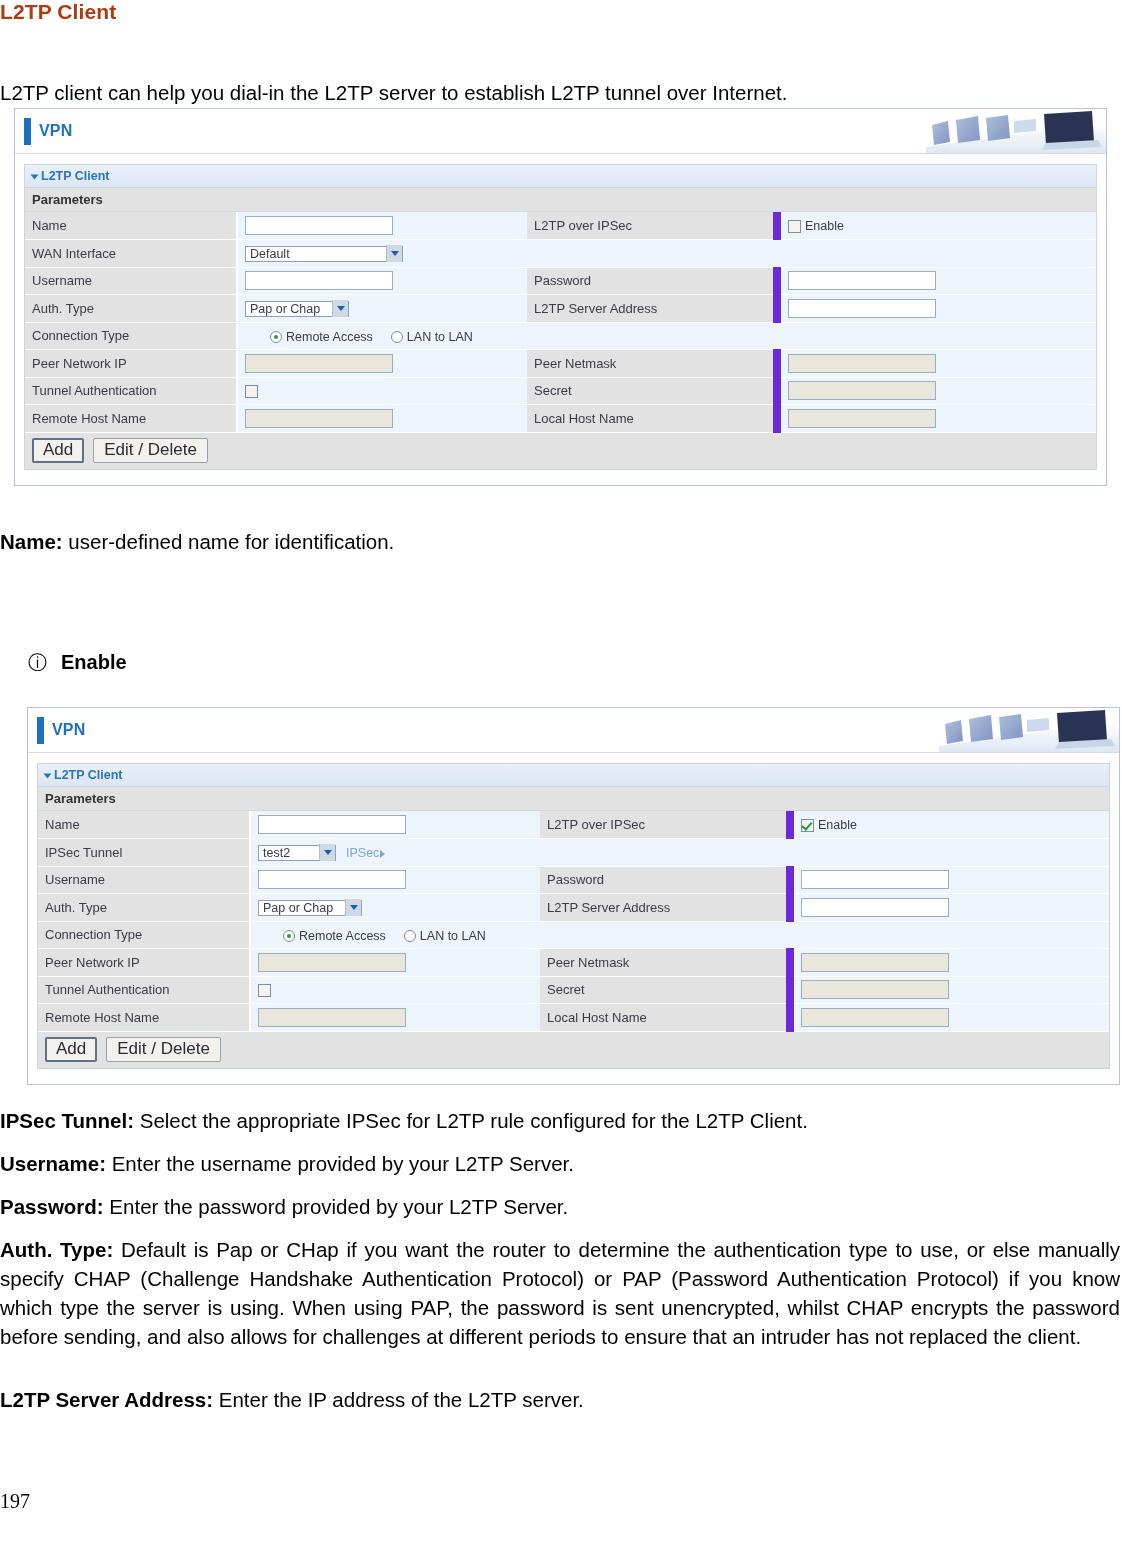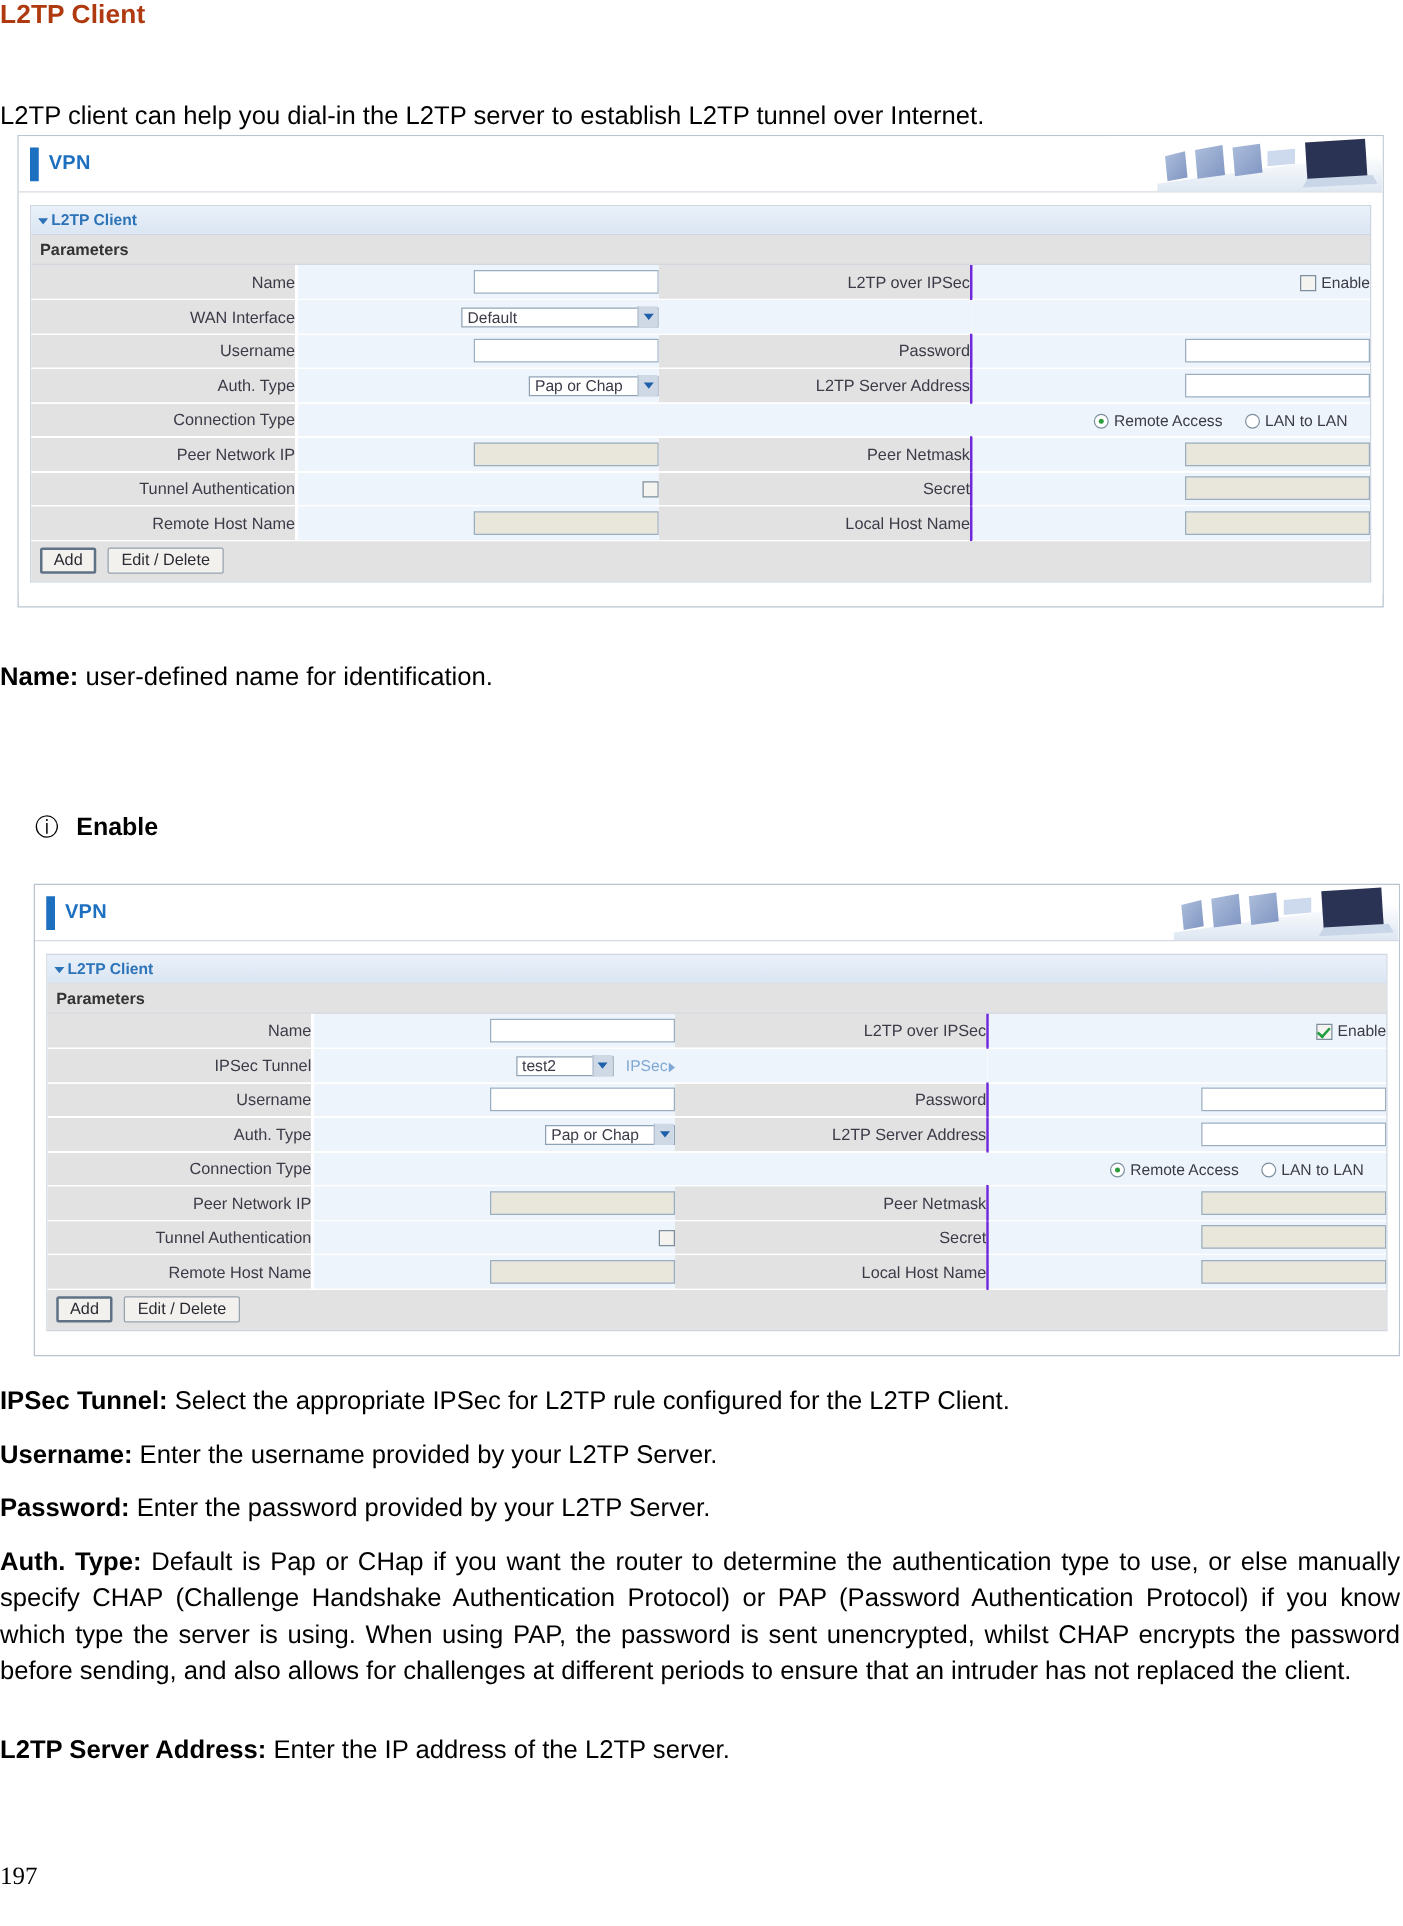--- a/index.html
+++ b/index.html
@@ -142,33 +142,33 @@
     font-size: 13px;
     font-weight: bold;
     color: #333333;
   }
 
   table.form {
     width: 100%;
     border-collapse: collapse;
     table-layout: fixed;
   }
-  table.form tr { height: 27.5px; text-align: right; }
+  table.form tr { height: 27.5px; }
   table.form td {
     font-size: 13px;
     color: #3b3b48;
     padding: 0 0 0 7px;
     border-bottom: 1px solid #ffffff;
     vertical-align: middle;
     white-space: nowrap;
     overflow: hidden;
   }
   td.lbl      { background: #e2e2e2; border-right: 2px solid #ffffff; }
   td.ctl      { background: #eef4fb; }
-  td.lbl2     { background: #e2e2e2; border-right: 2px solid #6d28d9; }
+  td.lbl2     { background: #e2e2e2; border-right: 8px solid #6d28d9; }
   td.ctl2     { background: #eef4fb; }
 
   .txt {
     display: inline-block;
     height: 19px;
     background: #ffffff;
     border: 1px solid #9aaec2;
     vertical-align: middle;
   }
   .txt.dis {
@@ -270,21 +270,21 @@
   }
 
   .btnbar {
     background: #e2e2e2;
     padding: 5px 7px 6px 7px;
     display: flex;
     gap: 9px;
     align-items: center;
   }
   .btn {
-    font-size: 13px;
+    font-size: 17px;
     color: #2b2b33;
     background: #f2f1ee;
     border: 1px solid #96a3ae;
     border-radius: 2px;
     padding: 2px 10px 3px 10px;
     line-height: 1.1;
   }
   .btn.primary { border: 2px solid #5f7185; padding: 1px 9px 2px 9px; }
 </style>
 </head>

